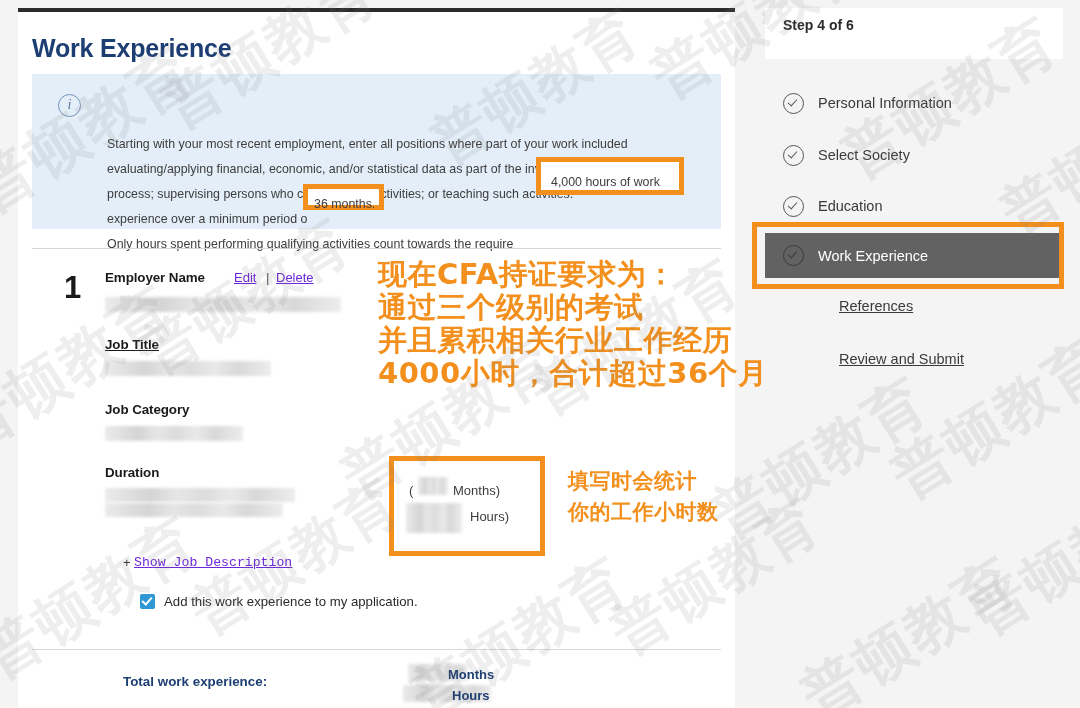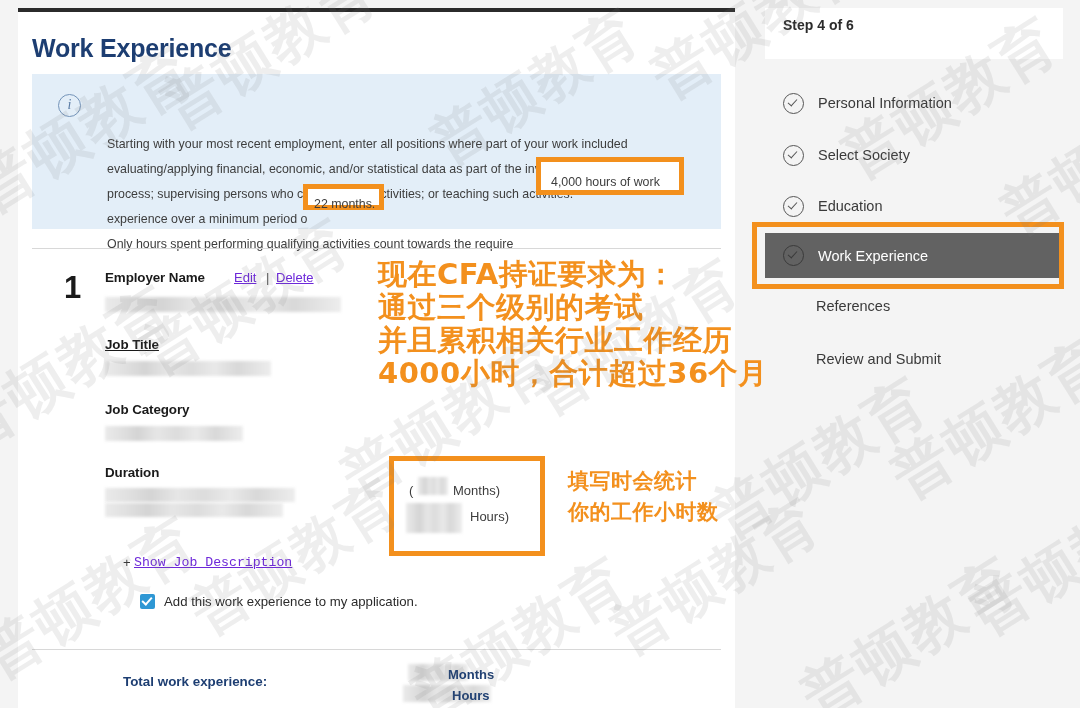--- a/index.html
+++ b/index.html
@@ -303,21 +303,22 @@
     height: 8px;
     border: solid #555;
     border-width: 0 1.4px 1.4px 0;
     transform: rotate(42deg);
   }
   .nav-item .nav-label {
     font-size: 14.5px;
     color: #3a3a3a;
   }
   .nav-item.no-icon .nav-label {
-    margin-left: 51px;
+    margin-left: 74px;
+    text-decoration: underline;
   }
   #nav-item-work-experience {
     background: #626262;
   }
   #nav-item-work-experience .nav-label { color: #ffffff; }
   #nav-item-work-experience .check-icon { border-color: #3a3a3a; }
   #nav-item-work-experience .check-icon::after { border-color: #3a3a3a; }
 
   #hl-nav-work {
     position: absolute;
@@ -439,21 +440,21 @@
   <div class="nav-item no-icon" style="top:338px;">
     <span class="nav-label">Review and Submit</span>
   </div>
 </div>
 
 <div class="hl-box" id="hl-hours">
   <span class="hl-text">4,000 hours of work</span>
 </div>
 
 <div class="hl-box" id="hl-months">
-  <span class="hl-text">22 months.</span>
+  <span class="hl-text">36 months.</span>
 </div>
 
 <div class="hl-box" id="hl-duration-calc">
   <span class="calc-line" style="left:15px; top:22px;">(</span>
   <div class="redacted" style="left:24px; top:16px; width:30px; height:18px;"></div>
   <span class="calc-line" style="left:59px; top:22px;">Months)</span>
   <div class="redacted" style="left:12px; top:42px; width:56px; height:30px;"></div>
   <span class="calc-line" style="left:76px; top:48px;">Hours)</span>
 </div>
 

